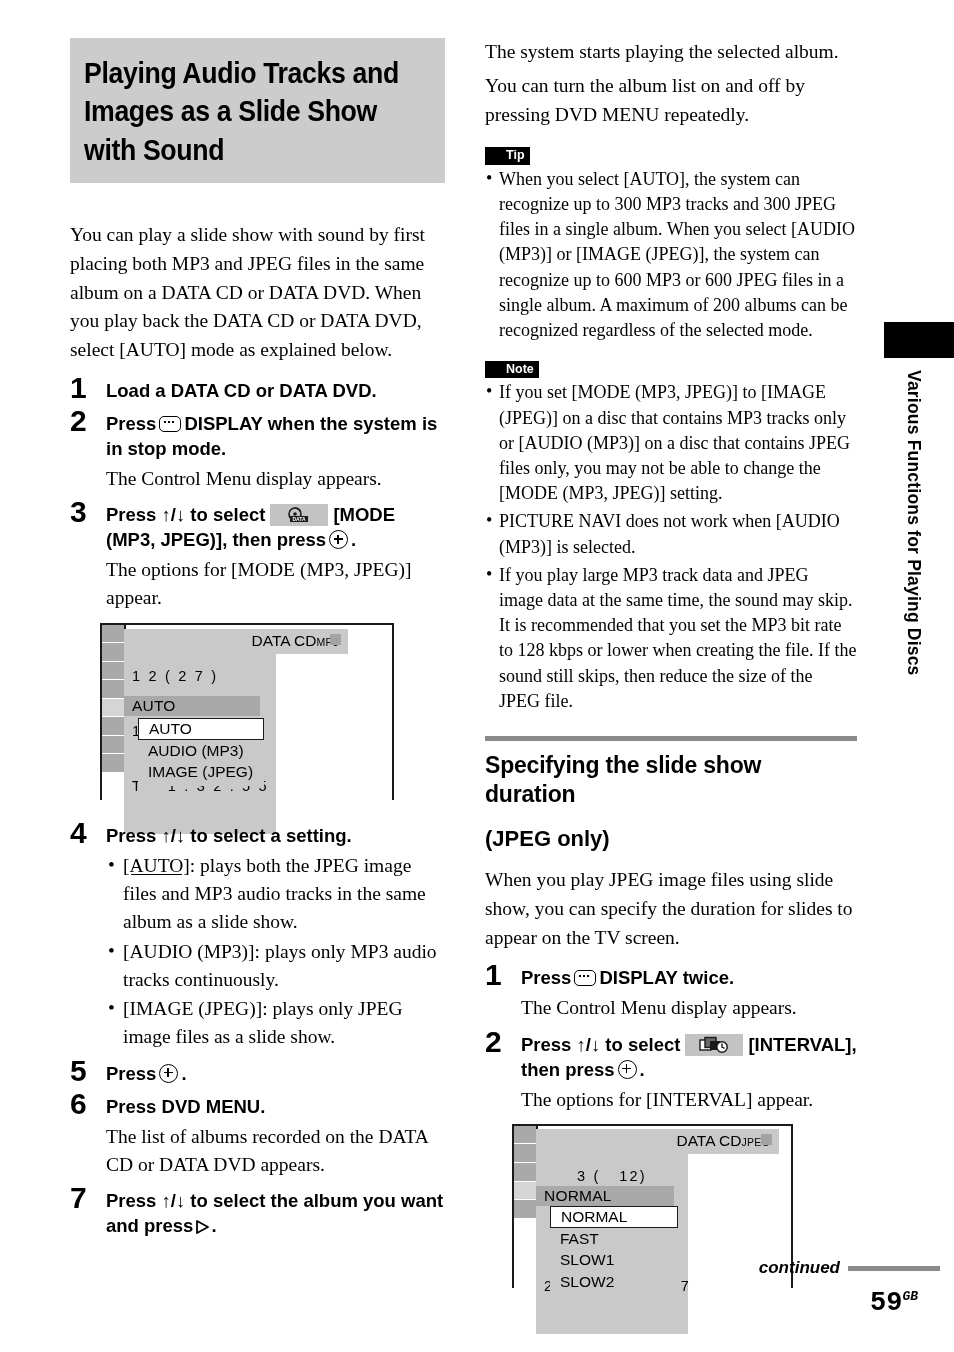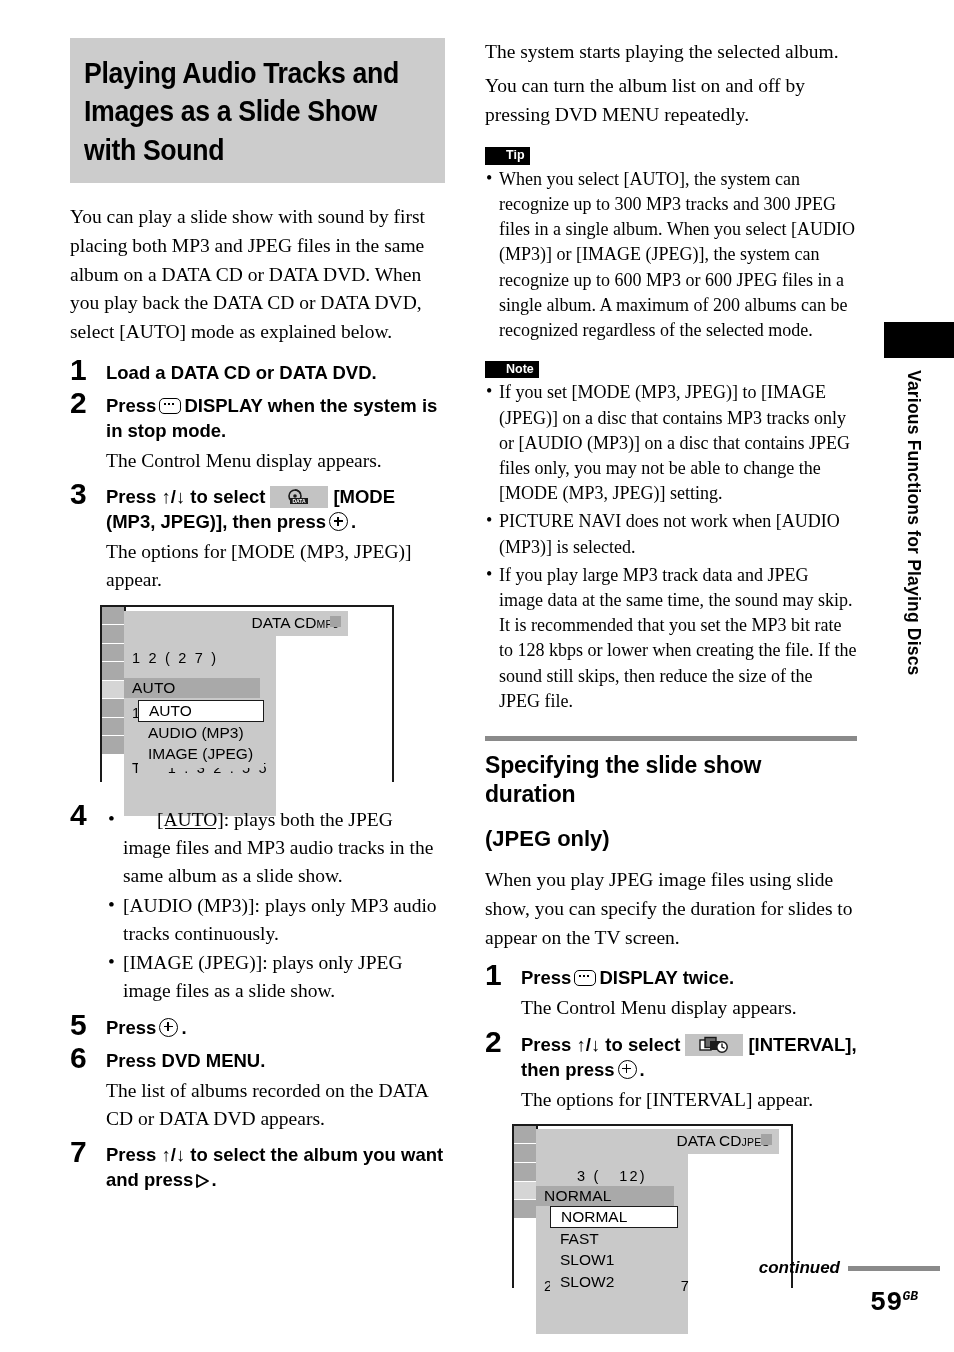--- a/index.html
+++ b/index.html
@@ -14,21 +14,21 @@
   .page { position:absolute; inset:0; }
 
   
   .col-left  { position:absolute; left:70px;  top:38px; width:375px; }
   .col-right { position:absolute; left:485px; top:38px; width:372px; }
 
   
   .title-box {
     background:#cccccc;
     padding:16px 14px 14px 14px;
-    margin-bottom:20px;
+    margin-bottom:38px;
   }
   .title-box h1 {
     margin:0;
     font-family:"Liberation Sans", sans-serif;
     font-weight:bold;
     font-size:29px;
     line-height:1.32;
     letter-spacing:-0.4px;
     transform:scaleX(0.92);
     transform-origin:left center;
@@ -82,21 +82,21 @@
   }
   .step ul { margin:0 0 10px 0; padding:0; list-style:none; }
   .step ul li {
     font-size:19.5px; line-height:1.45;
     padding-left:17px; position:relative;
     margin-bottom:1px;
   }
   .step ul li::before {
     content:"\2022"; position:absolute; left:2px; top:-1px;
   }
-  .u { text-decoration:underline; text-underline-offset:2px;margin-left:34px; }
+  .u { text-decoration:underline; text-underline-offset:2px; }
 
   
   .ico { display:inline-block; vertical-align:-2px; }
   .ico-display {
     width:20px; height:14px;
     border:1.6px solid #000;
     border-radius:5px;
     position:relative;
     margin:0 3px;
   }
@@ -329,20 +329,23 @@
 
         <div class="scr-disc" style="right:44px; top:4px;">
           <span class="sq"></span>
           <span>DATA CD</span><span class="sup">MP3</span>
         </div>
       </div>
     </div>
 
     <div class="step">
       <span class="num">4</span>
+      <div class="head">
+        <span>Press ↑/↓ to select a setting.</span>
+      </div>
       <ul>
         <li><span class="u">[AUTO]</span><span>: plays both the JPEG image files and MP3 audio tracks in the same album as a slide show.</span></li>
         <li><span>[AUDIO (MP3)]</span><span>: plays only MP3 audio tracks continuously.</span></li>
         <li><span>[IMAGE (JPEG)]</span><span>: plays only JPEG image files as a slide show.</span></li>
       </ul>
     </div>
 
     <div class="step" style="margin-top:10px;">
       <span class="num">5</span>
       <div class="head">

